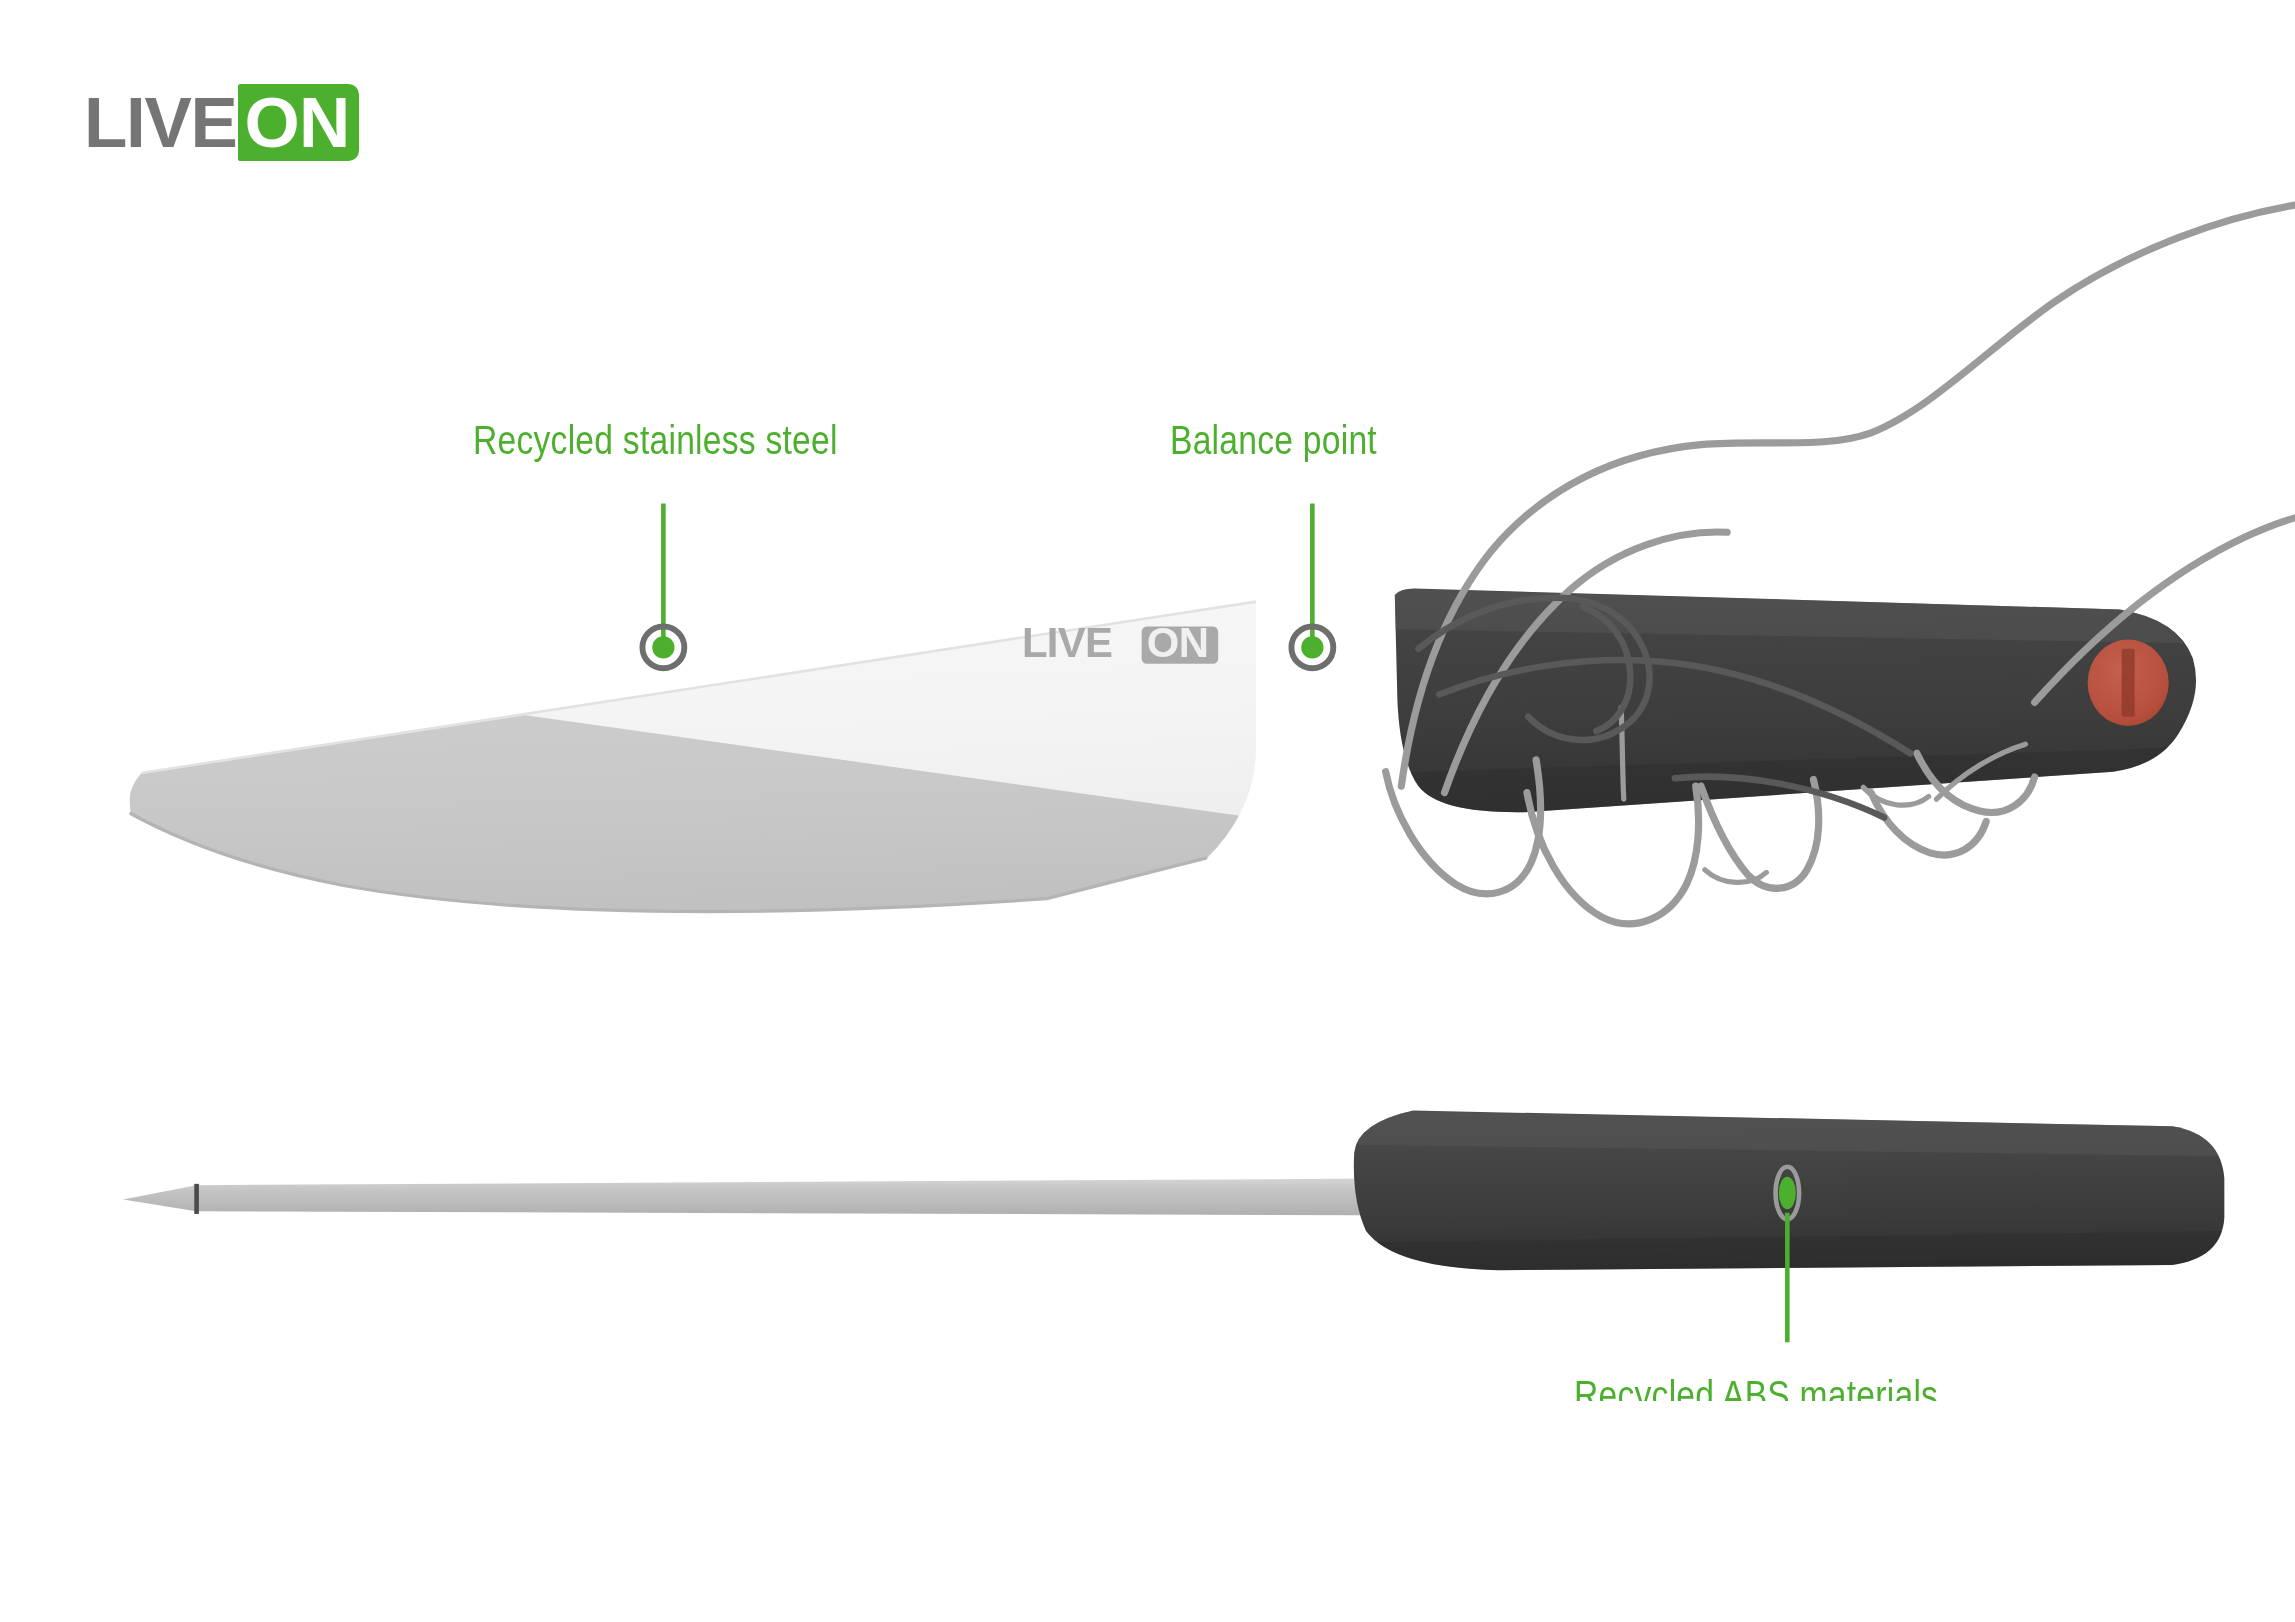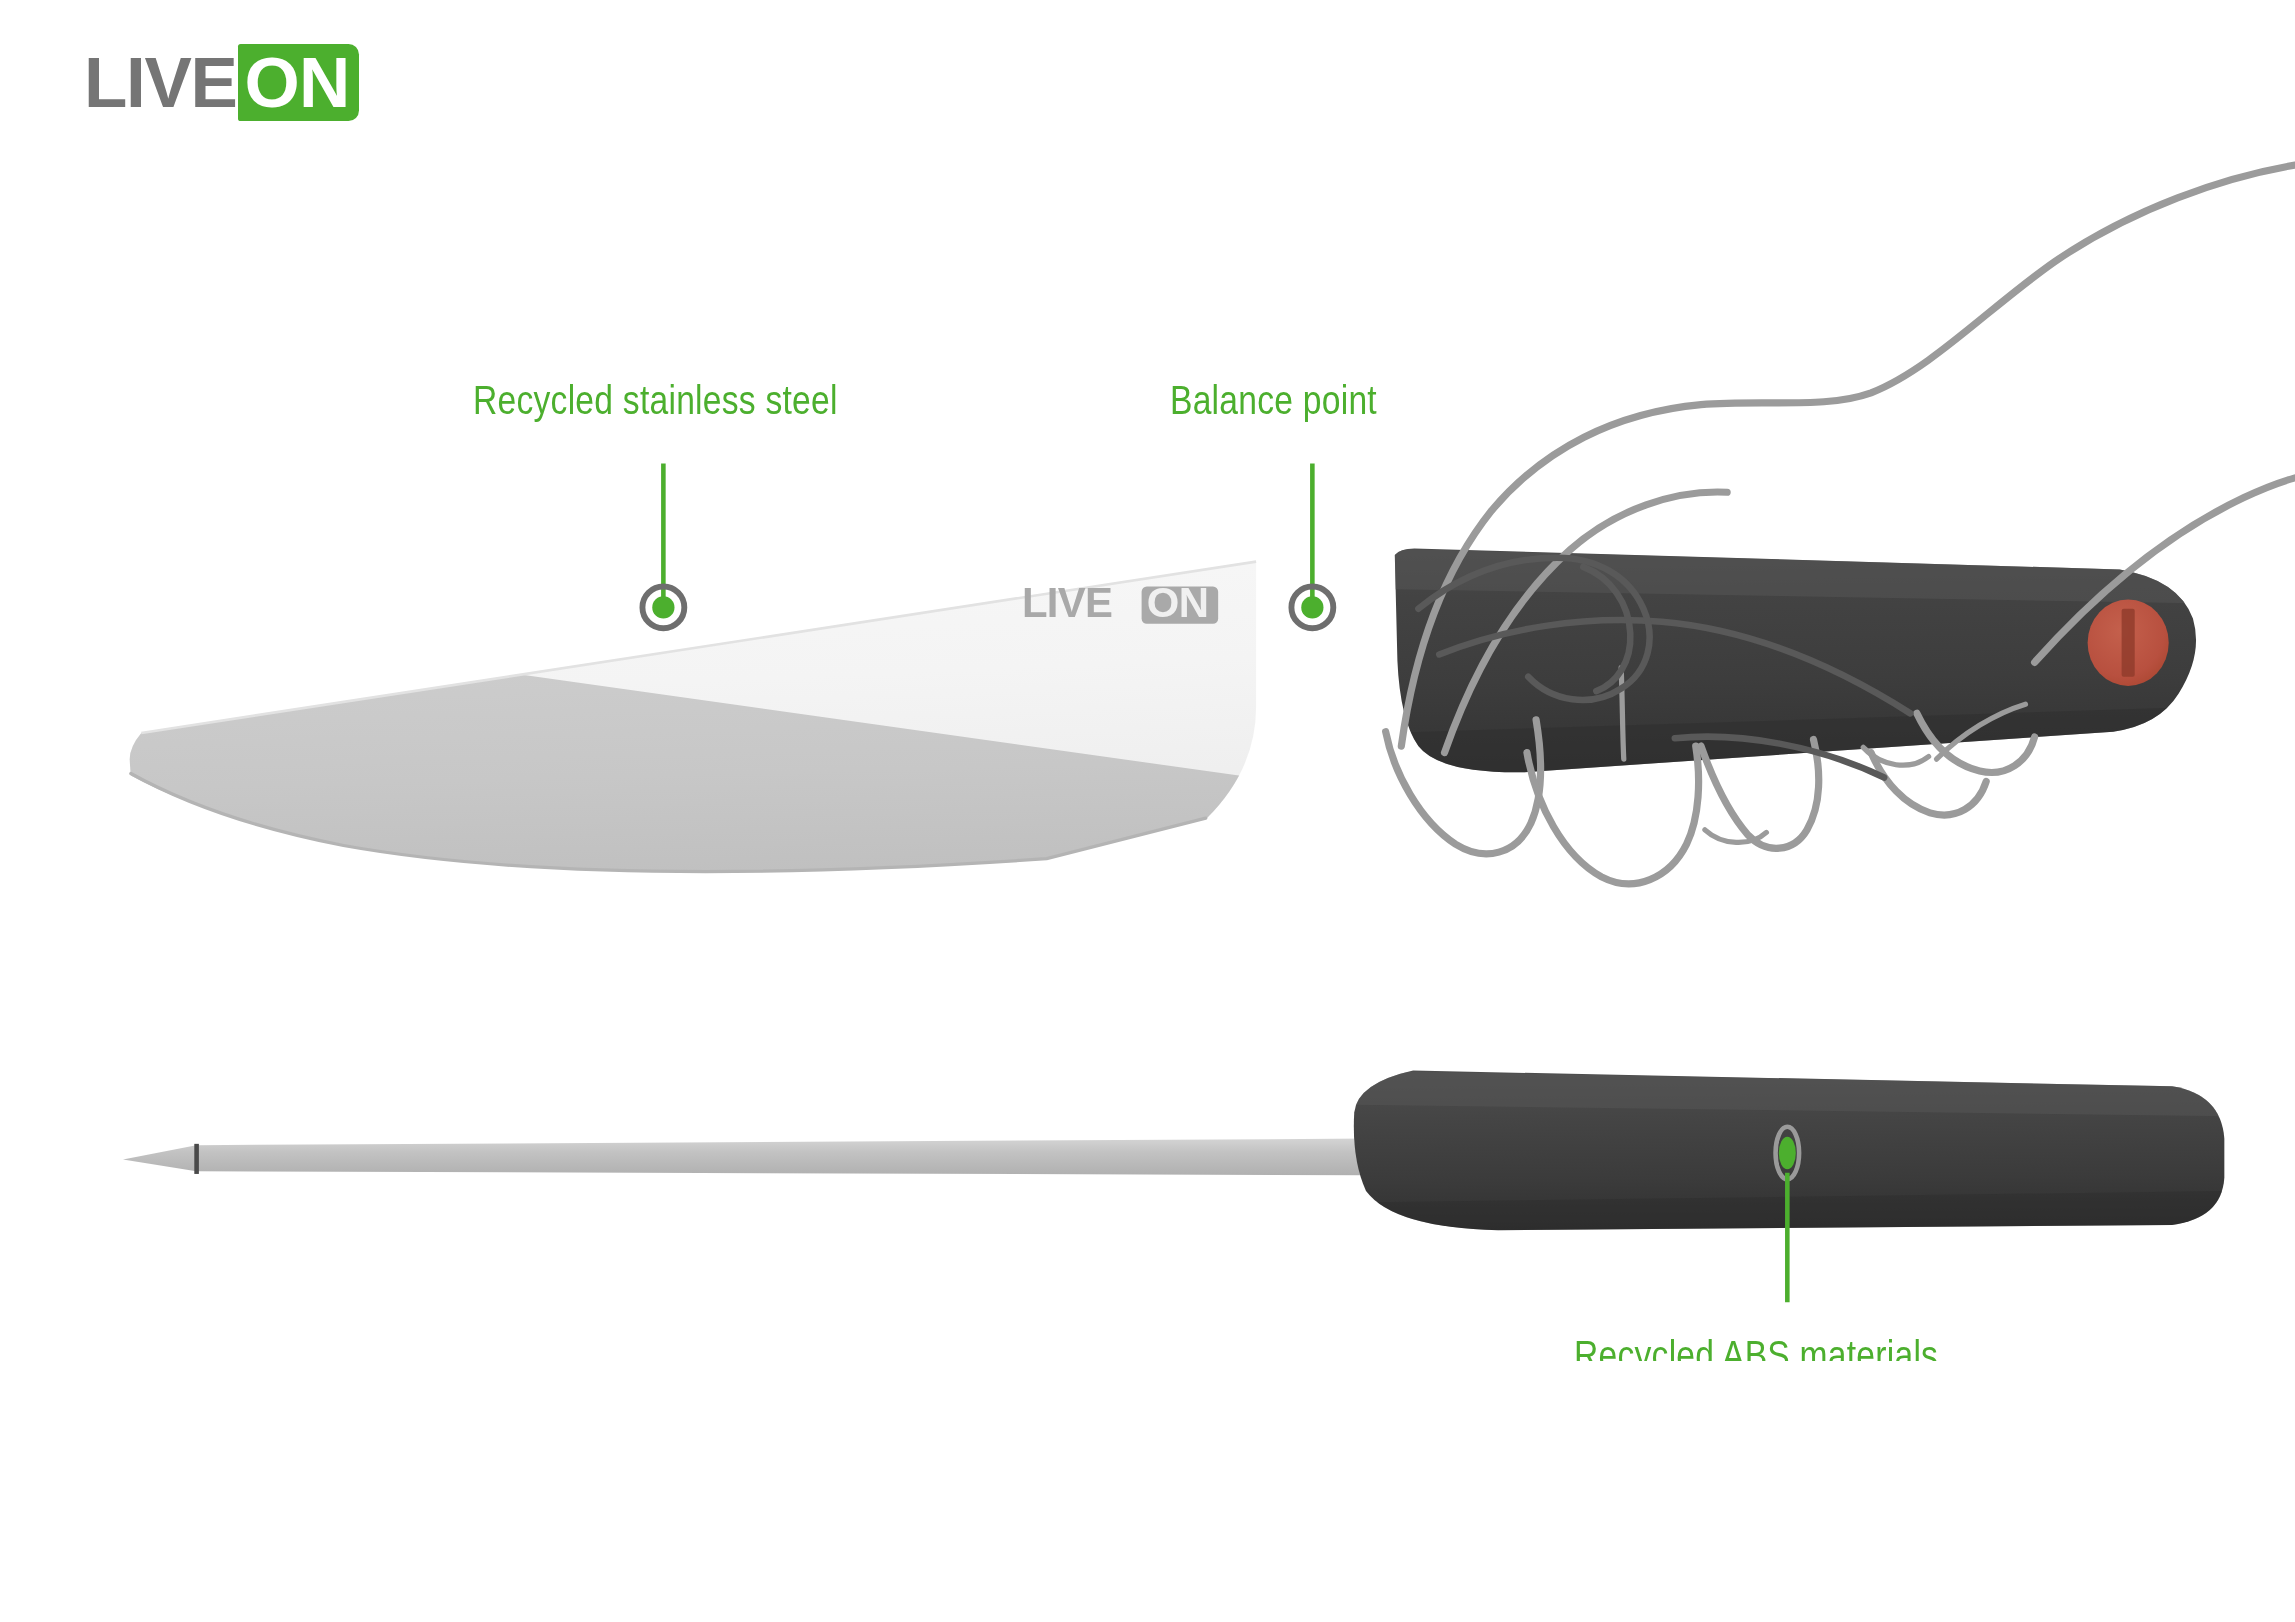--- a/index.html
+++ b/index.html
@@ -10,20 +10,21 @@
   }
   body {
     font-family: "Liberation Sans", sans-serif;
   }
   #stage {
     position: relative;
     width: 2295px;
     height: 1361px;
     background: #ffffff;
     overflow: hidden;
+    margin-top: 40px;
   }
 
   
   #brand-logo {
     position: absolute;
     left: 84px;
     top: 44px;
     display: flex;
     align-items: stretch;
     height: 77px;

